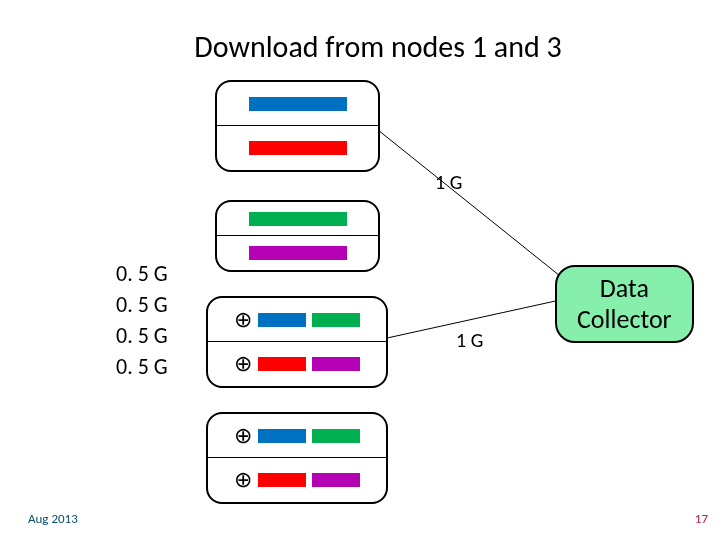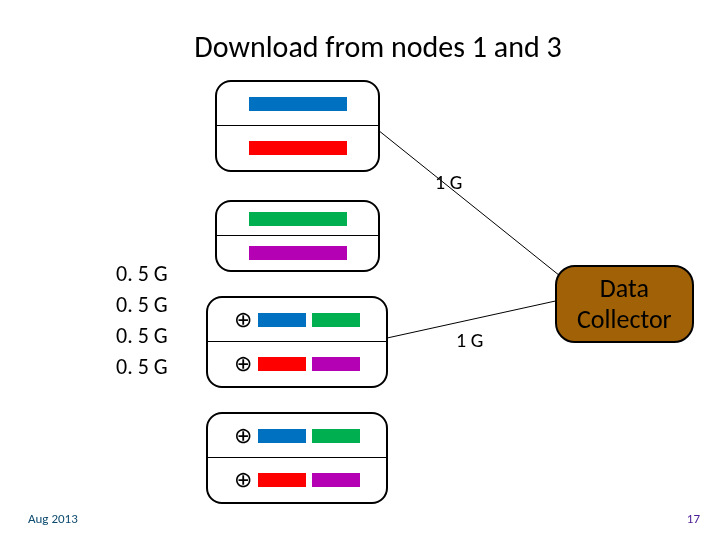--- a/index.html
+++ b/index.html
@@ -73,36 +73,36 @@
     font-size: 20px;
   }
   .collector {
     position: absolute;
     border: 2px solid #000;
     border-radius: 20px;
     padding: 6px 20px;
     text-align: center;
     font-size: 26px;
     line-height: 1.2;
-    background: #a16207;
+    background: #86efac;
     z-index: 5;
   }
   .footer-date {
     position: absolute;
     left: 28px;
     bottom: 14px;
     font-size: 13px;
     color: #0c4a6e;
   }
   .footer-page {
     position: absolute;
-    right: 20px;
+    right: 12px;
     bottom: 14px;
     font-size: 13px;
-    color: #4c1d95;
+    color: #be185d;
   }
   svg.lines {
     position: absolute;
     left: 0; top: 0;
     width: 720px; height: 540px;
     pointer-events: none;
   }
 </style>
 </head>
 <body>

